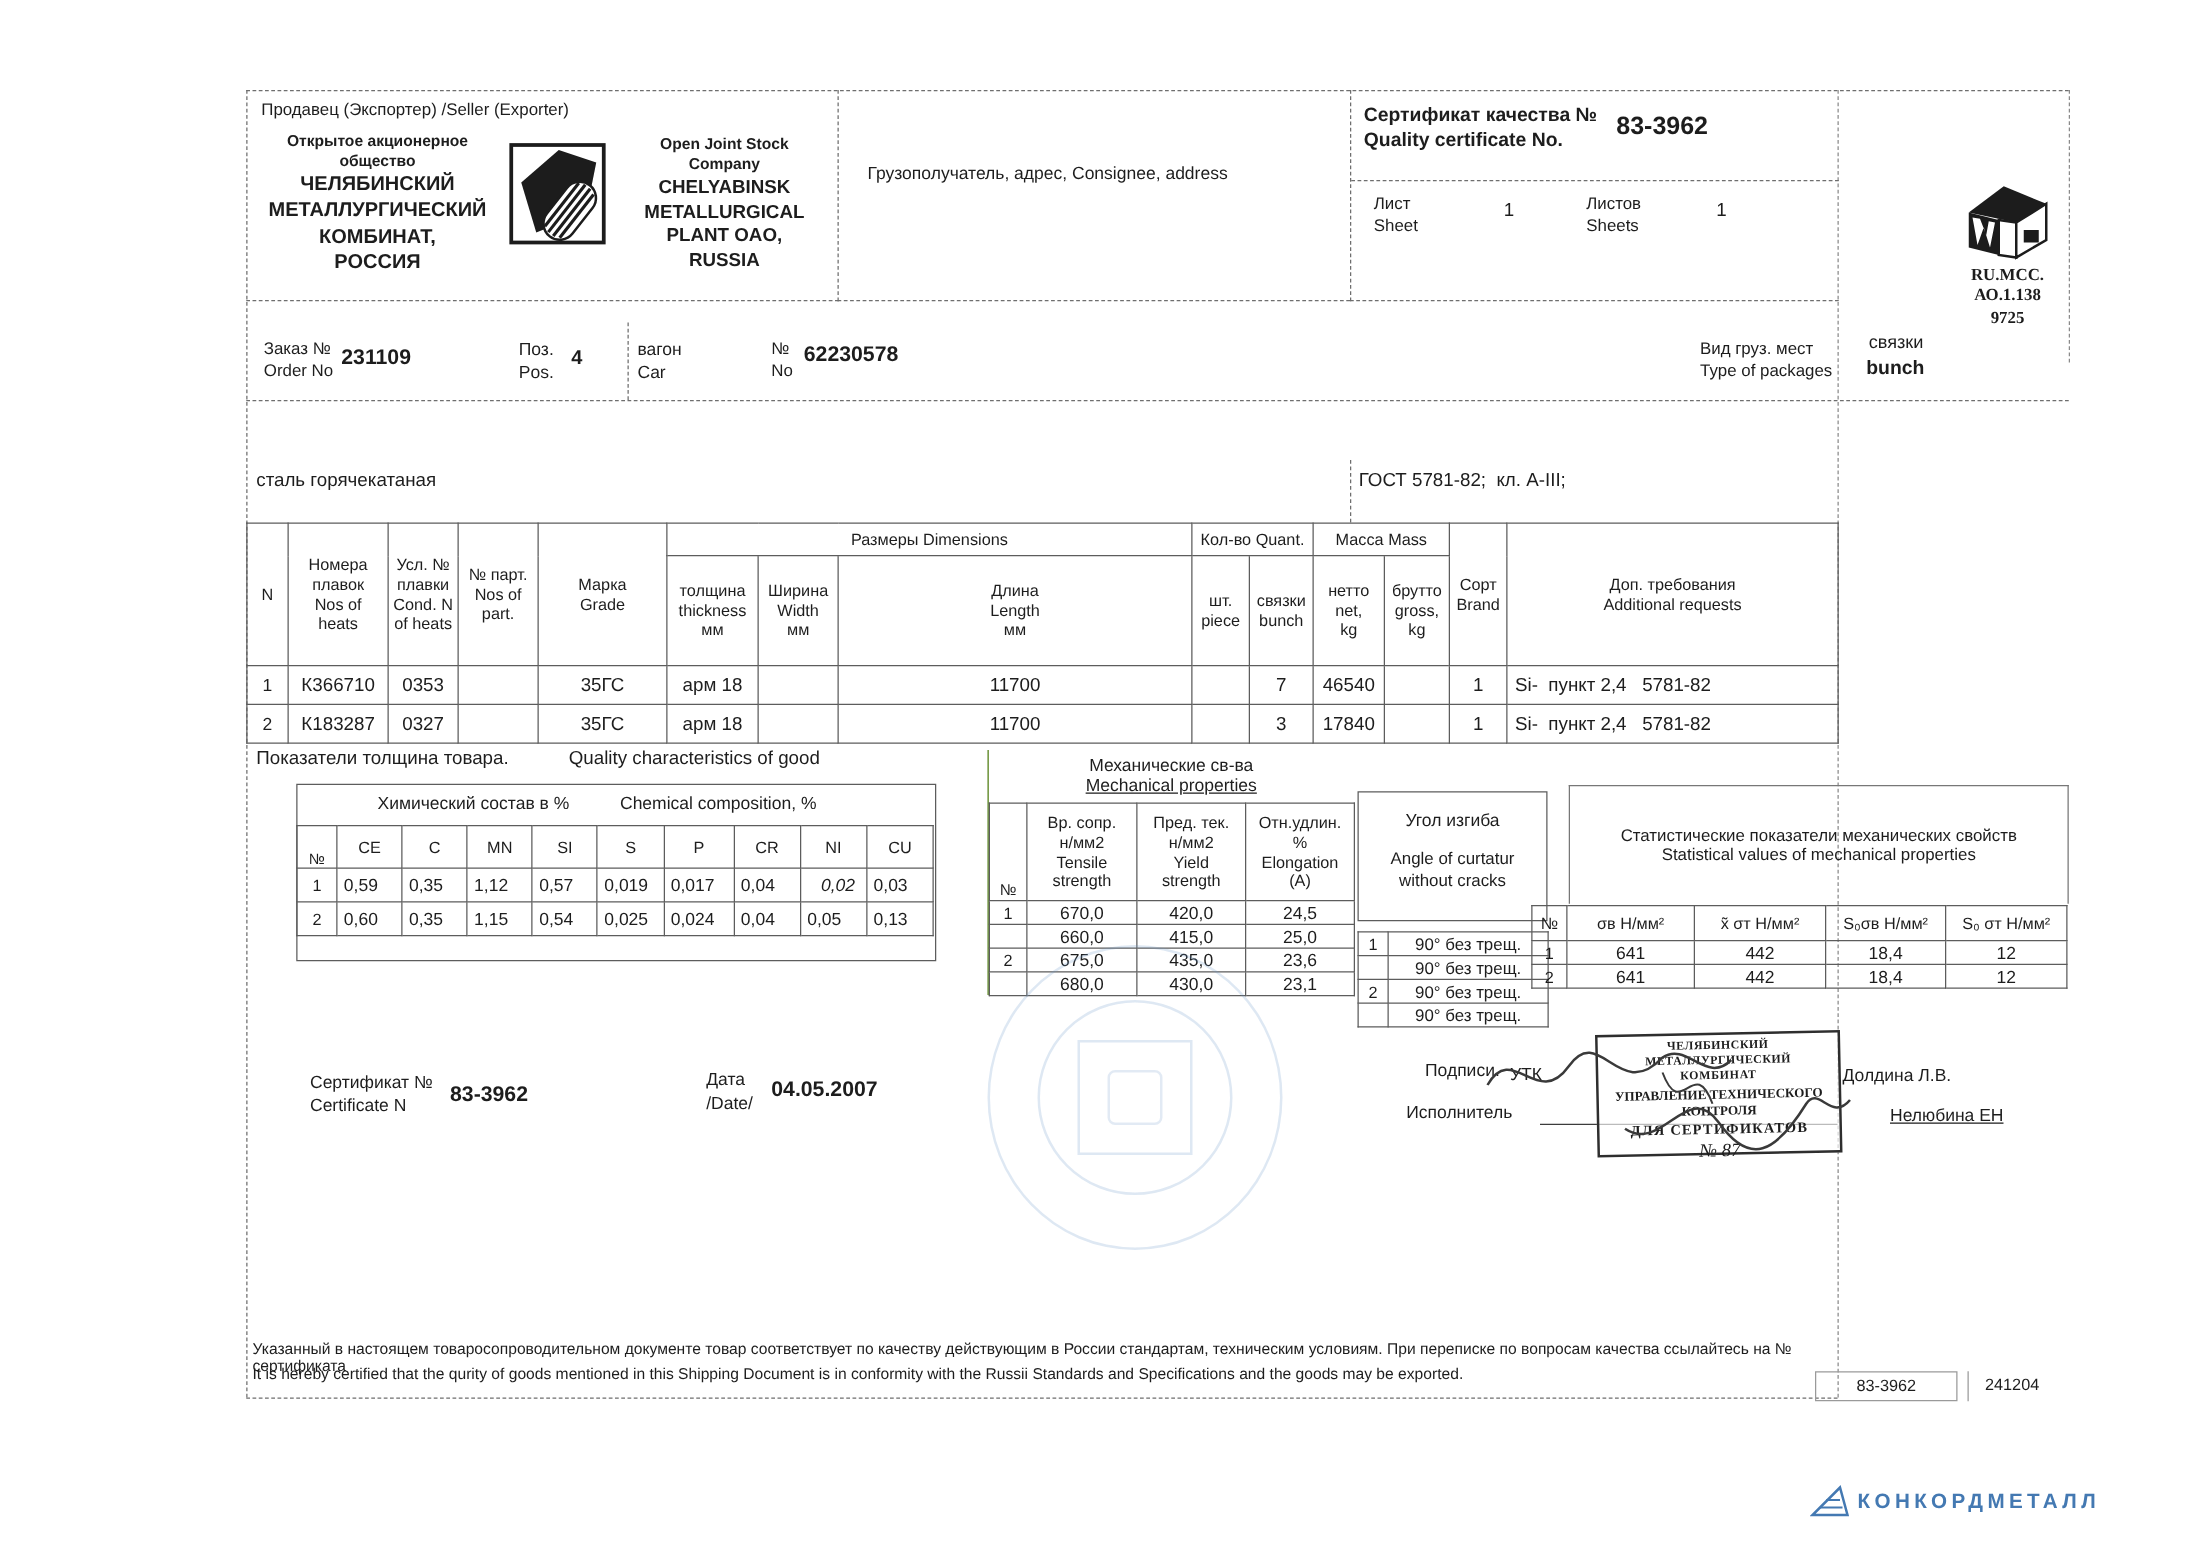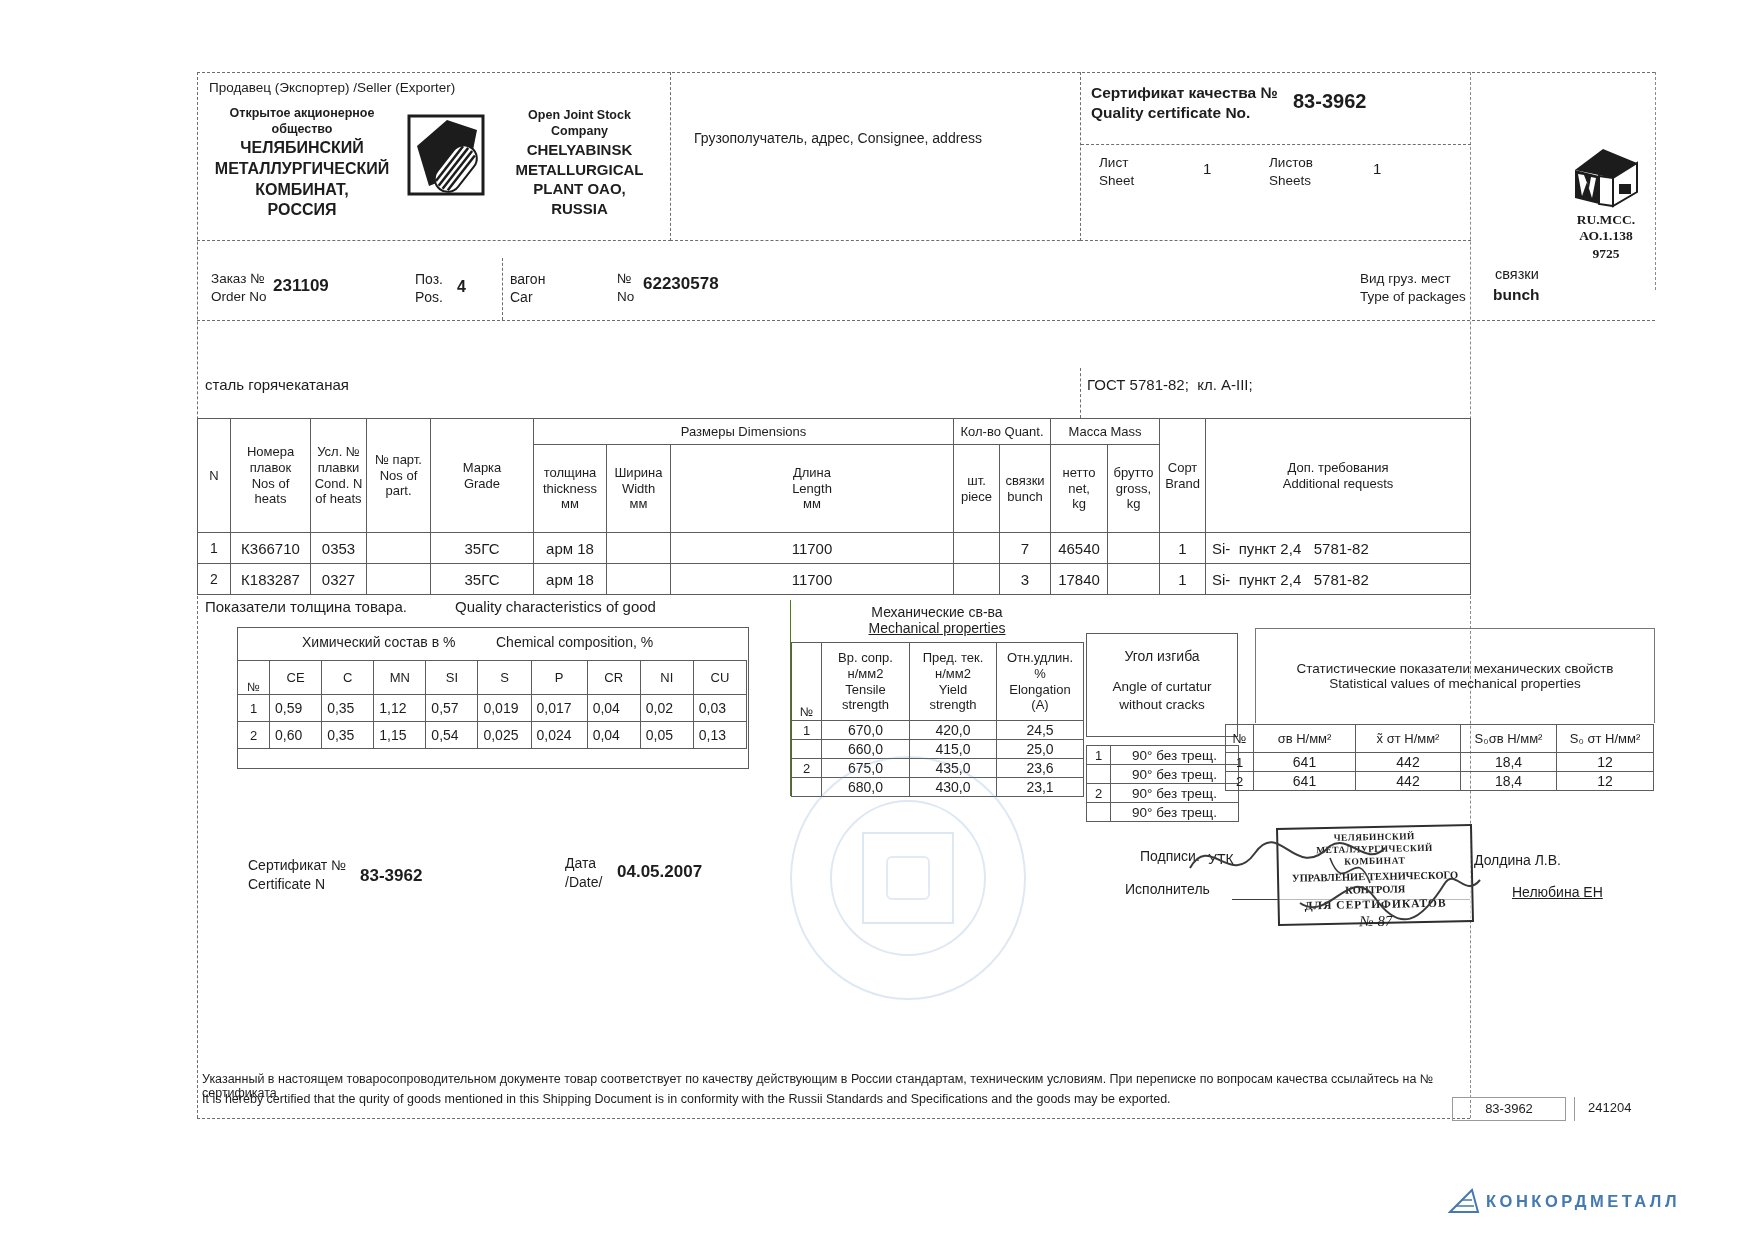--- a/index.html
+++ b/index.html
@@ -258,21 +258,21 @@
       </tr>
       <tr style="height:27px;">
         <td class="f13">1</td>
         <td class="b f14" style="text-align:left;padding-left:5px;">0,59</td>
         <td class="b f14" style="text-align:left;padding-left:5px;">0,35</td>
         <td class="b f14" style="text-align:left;padding-left:5px;">1,12</td>
         <td class="b f14" style="text-align:left;padding-left:5px;">0,57</td>
         <td class="b f14" style="text-align:left;padding-left:5px;">0,019</td>
         <td class="b f14" style="text-align:left;padding-left:5px;">0,017</td>
         <td class="b f14" style="text-align:left;padding-left:5px;">0,04</td>
-        <td class="b f14" style="text-align:left;padding-left:5px;">0,02</td>
+        <td class="b f14" style="text-align:left;padding-left:16px;font-style:italic;">0,02</td>
         <td class="b f14" style="text-align:left;padding-left:5px;">0,03</td>
       </tr>
       <tr style="height:27px;">
         <td class="f13">2</td>
         <td class="b f14" style="text-align:left;padding-left:5px;">0,60</td>
         <td class="b f14" style="text-align:left;padding-left:5px;">0,35</td>
         <td class="b f14" style="text-align:left;padding-left:5px;">1,15</td>
         <td class="b f14" style="text-align:left;padding-left:5px;">0,54</td>
         <td class="b f14" style="text-align:left;padding-left:5px;">0,025</td>
         <td class="b f14" style="text-align:left;padding-left:5px;">0,024</td>

